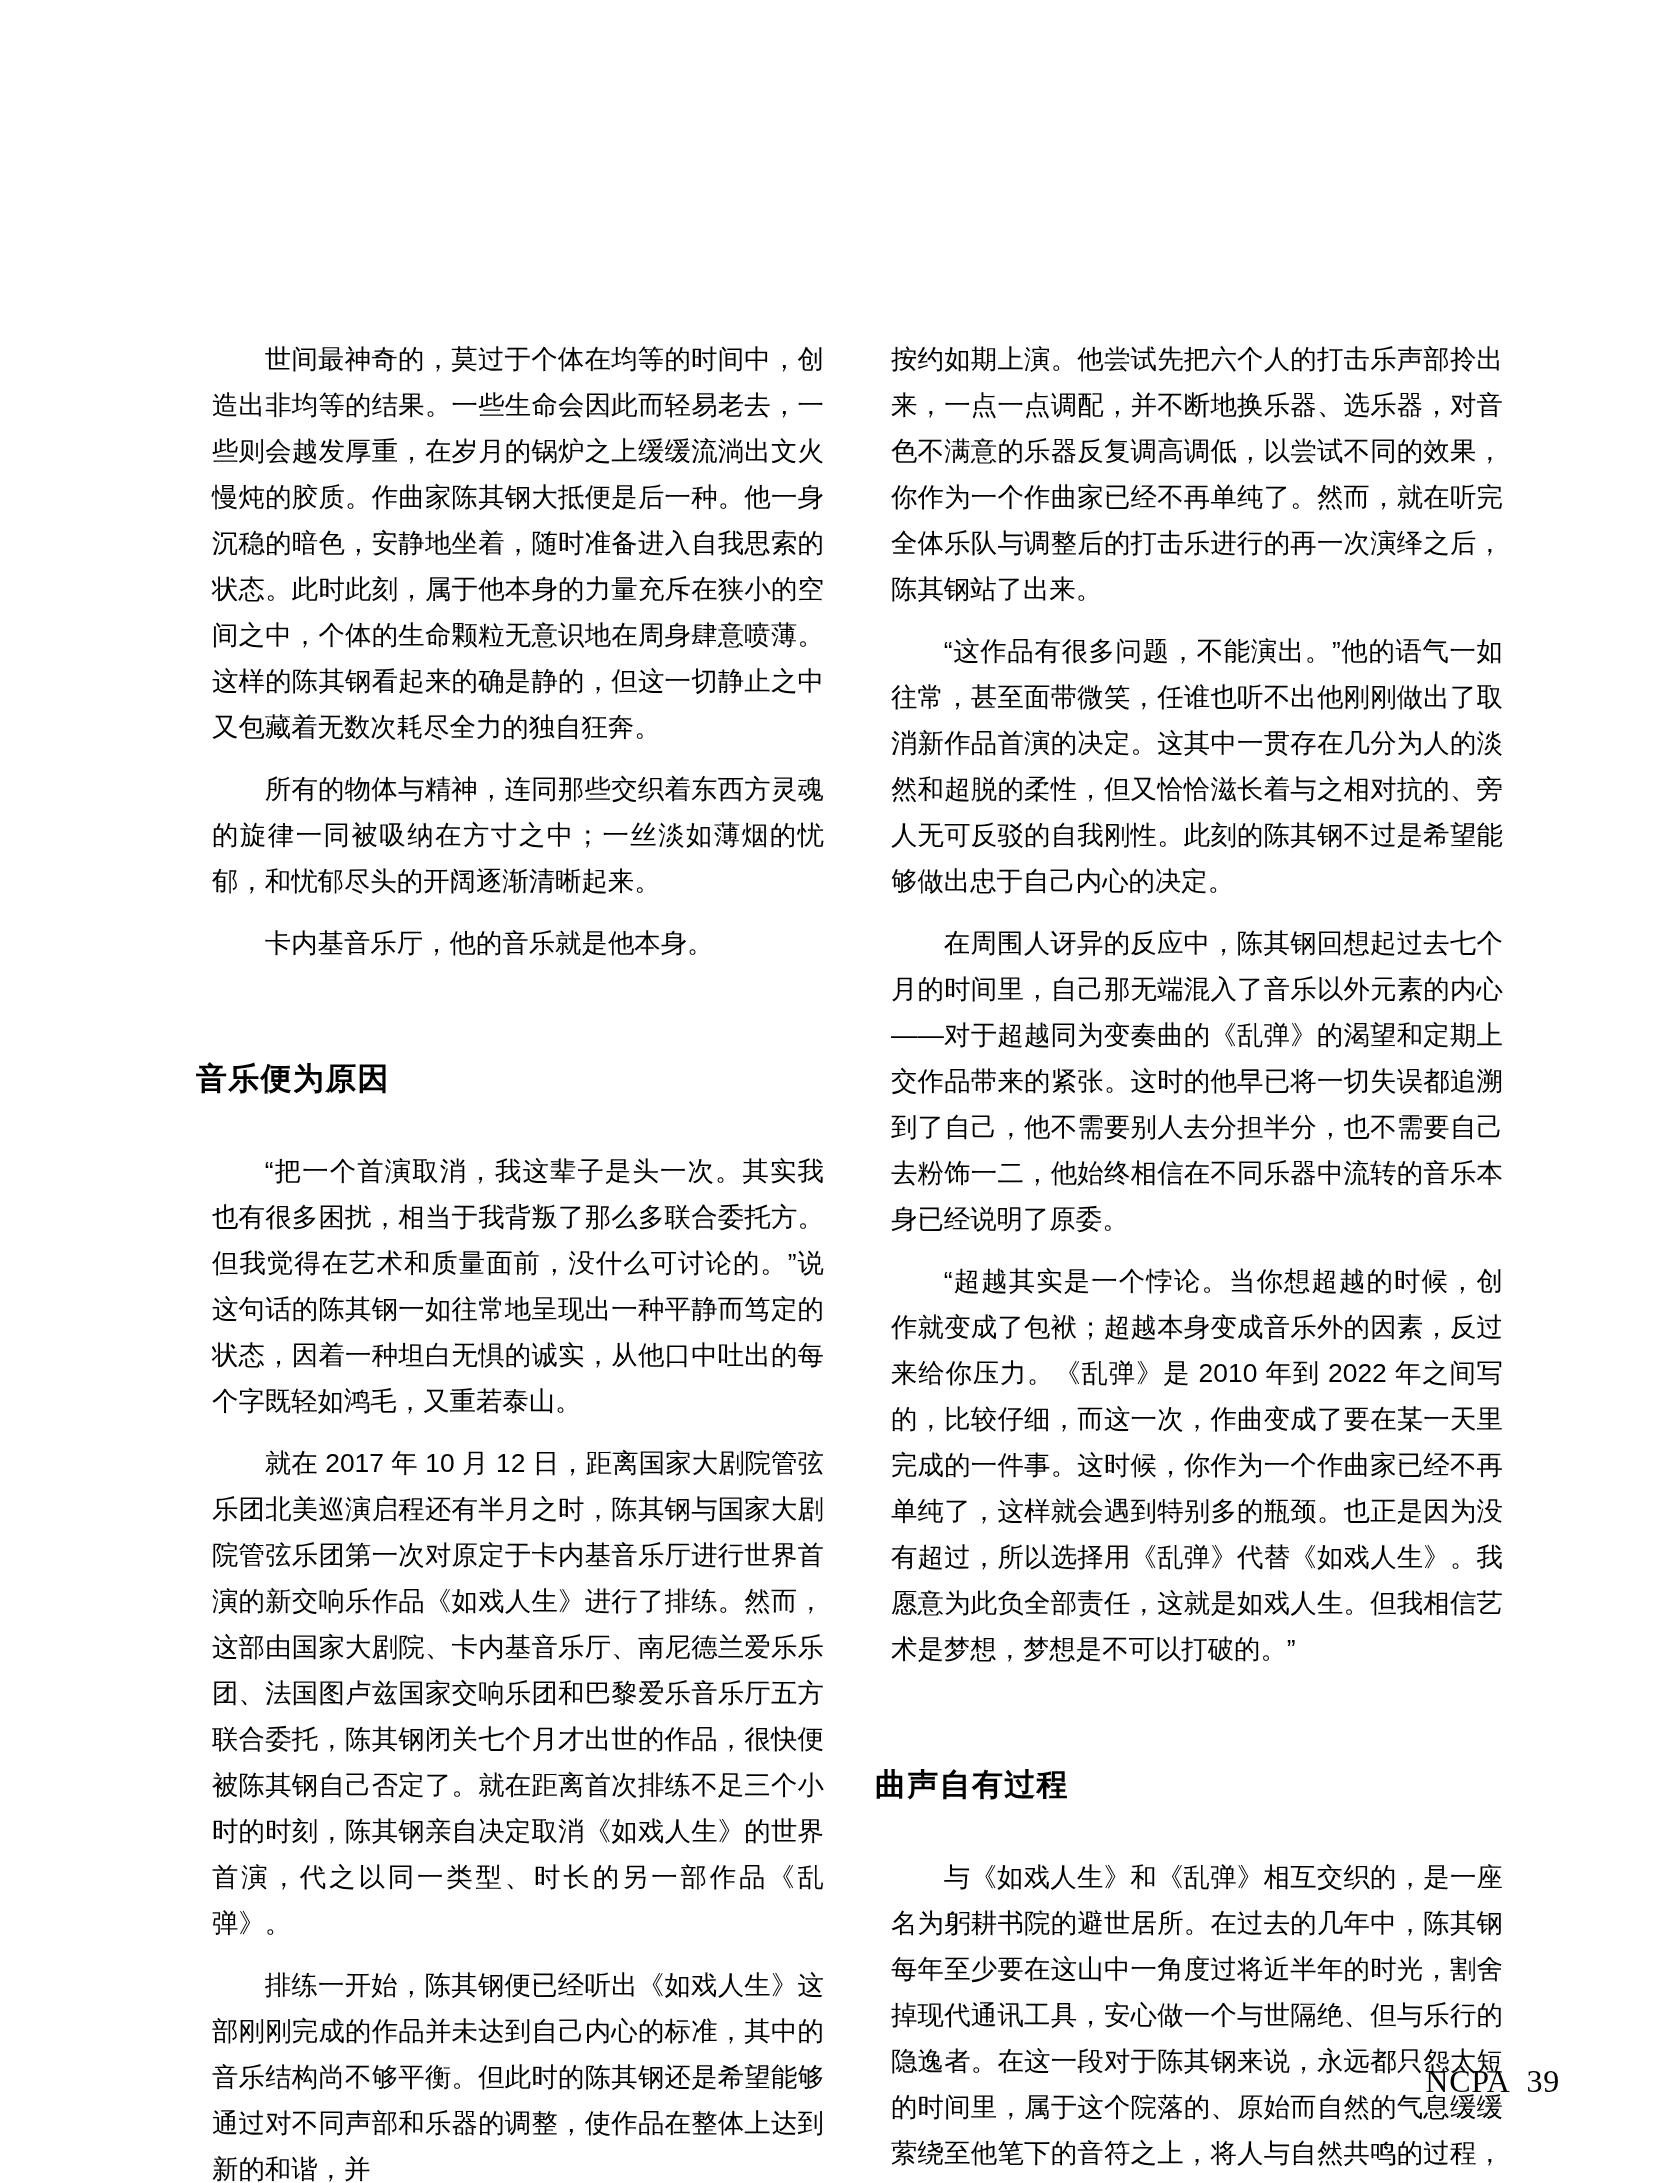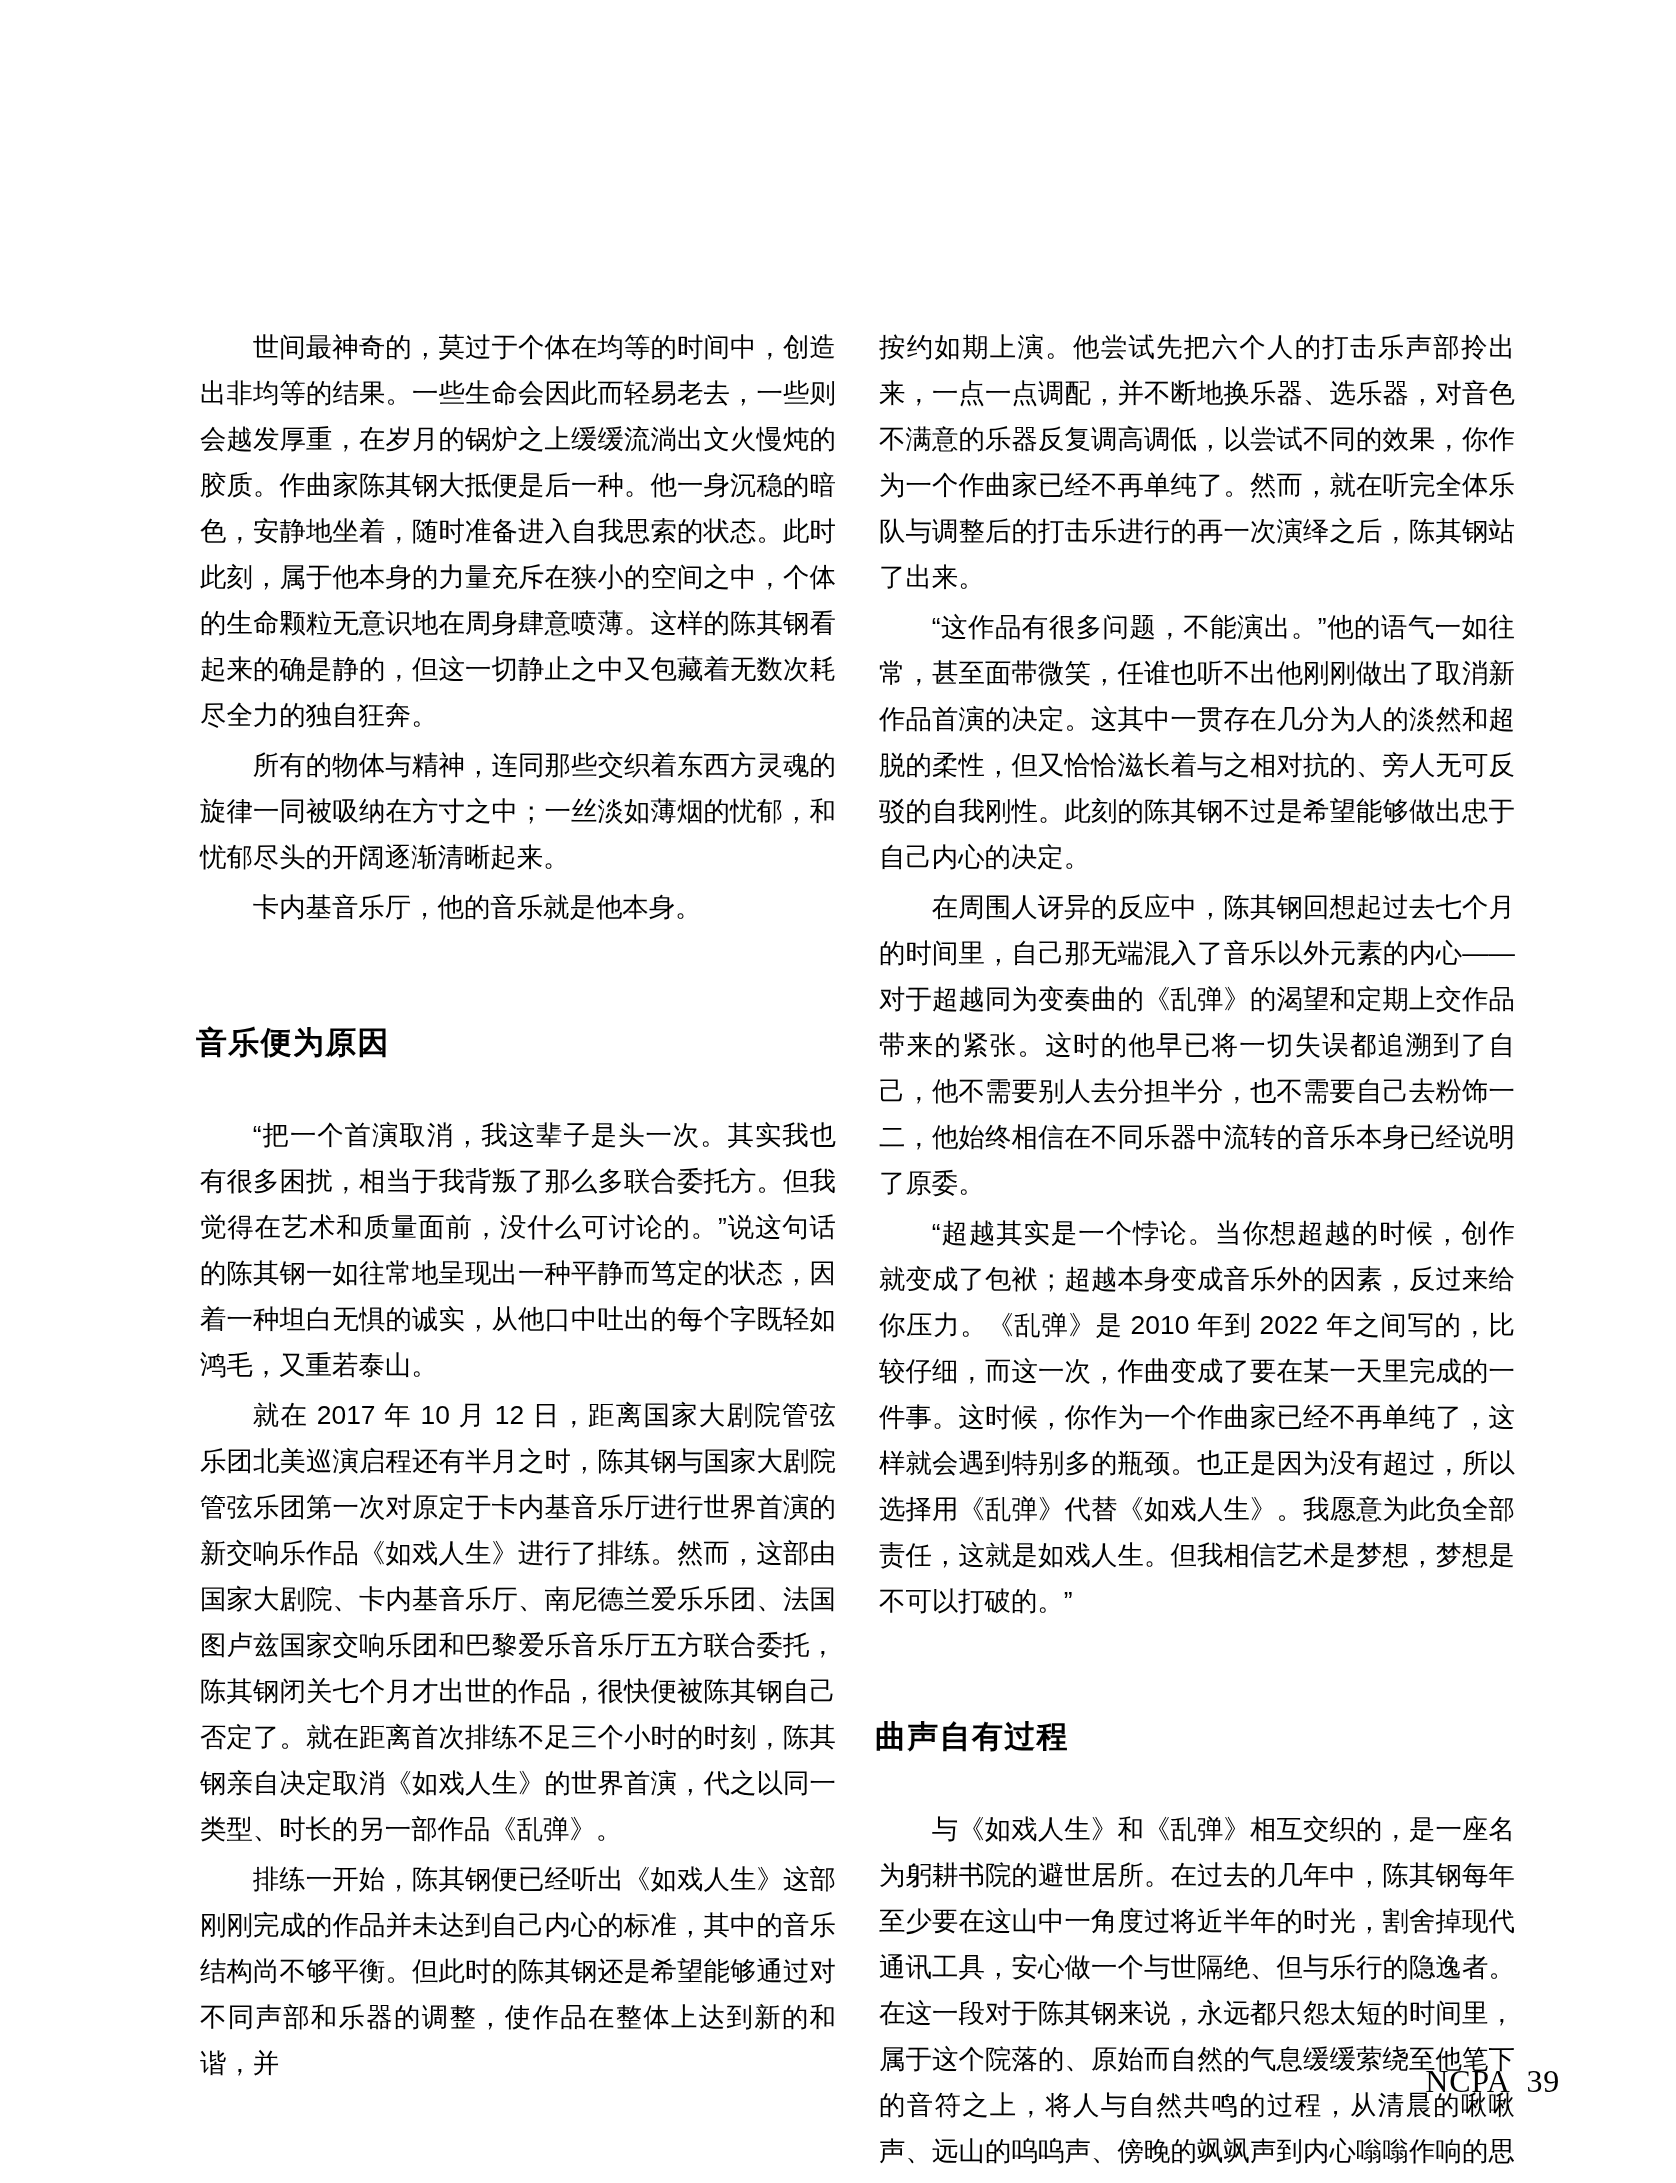--- a/index.html
+++ b/index.html
@@ -30,21 +30,21 @@
     text-align: justify;
     text-justify: inter-character;
     word-break: break-all;
     overflow-wrap: break-word;
     color: #000000;
     font-weight: 400;
   }
   .col-left  { left: 196px; }
   .col-right { left: 875px; }
   p.para {
-    margin: 4px;
+    margin: 16px;
     padding: 0;
     text-indent: 2em;
   }
   p.para.no-indent {
     text-indent: 0;
   }
   h2.heading {
     margin: 90px 0 46px 0;
     padding: 0;
     font-size: 31px;

